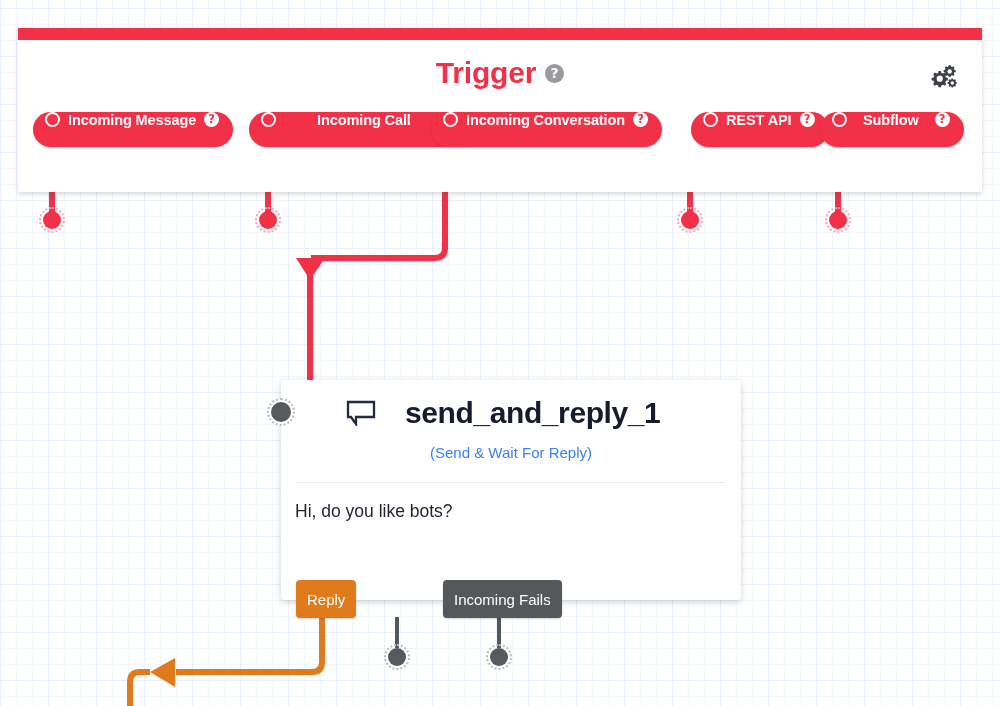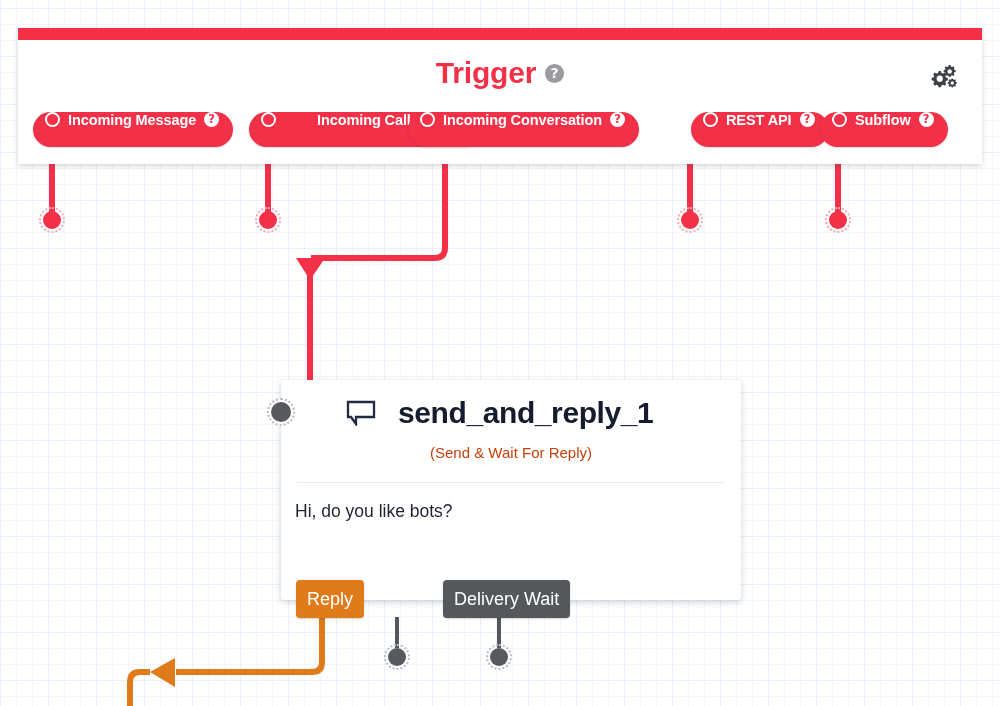--- a/index.html
+++ b/index.html
@@ -20,21 +20,21 @@
 
   
   #canvas { position: absolute; inset: 0; }
 
   
   .wires { position: absolute; inset: 0; pointer-events: none; }
 
   
   .trigger-panel {
     position: absolute;
-    left: 18px; top: 28px; width: 964px; height: 136px;
+    left: 18px; top: 28px; width: 964px; height: 164px;
     background: #ffffff;
     border-top: 12px solid #f23047;
     box-shadow: 0 2px 5px rgba(60,72,88,.22);
   }
   .trigger-title-row {
     position: absolute; left: 0; right: 0; top: 16px;
     display: flex; align-items: center; justify-content: center; gap: 9px;
   }
   .trigger-title {
     color: #f23047;
@@ -105,47 +105,47 @@
     width: 28px; height: 28px; border-radius: 50%;
     border: 2px dotted #b9bcc0;
     display: flex; align-items: center; justify-content: center;
     background: #ffffff; cursor: pointer;
   }
   .node-dot::after {
     content: ""; width: 20px; height: 20px; border-radius: 50%;
     background: #57595c;
   }
   .node-head {
-    display: flex; align-items: center; gap: 22px;
+    display: flex; align-items: center; gap: 29px;
     padding: 16px 16px 0 65px;
   }
   .bubble-icon { width: 30px; height: 26px; flex: none; color: #212b42; }
   .node-title {
     font-size: 30px; font-weight: 700; color: #151c2e;
     letter-spacing: -0.4px; white-space: nowrap;
   }
   .node-subtitle {
-    text-align: center; color: #c2410c;
+    text-align: center; color: #3b82f6;
     font-size: 15px; margin-top: 14px;
   }
   .node-divider {
     height: 1px; background: #e9ecef; margin: 21px 16px 0 16px;
   }
   .node-message {
     padding: 17px 12px 0 14px;
     font-size: 17.5px; color: #1f2430; line-height: 1.3;
   }
 
   
   .outcome {
     position: absolute; height: 38px;
     display: flex; align-items: center; justify-content: center;
     padding: 0 11px;
     border-radius: 4px;
-    color: #ffffff; font-size: 18px;
+    color: #ffffff; font-size: 15px;
     white-space: nowrap; cursor: pointer;
     box-shadow: 0 1px 2px rgba(0,0,0,.18);
   }
   .outcome.reply { background: #e07b1c; }
   .outcome.dark  { background: #55585b; }
 </style>
 </head>
 <body>
 
 <div id="canvas">
@@ -200,33 +200,33 @@
     <span class="pill-label">Incoming Message</span>
     <span class="pill-help">?</span>
   </div>
 
   <div class="pill" style="left:249px;gap:41px;">
     <span class="pill-ring"></span>
     <span class="pill-label">Incoming Call</span>
     <span class="pill-help">?</span>
   </div>
 
-  <div class="pill" style="left:408px;">
+  <div class="pill" style="left:431px;">
     <span class="pill-ring"></span>
     <span class="pill-label">Incoming Conversation</span>
     <span class="pill-help">?</span>
   </div>
 
   <div class="pill" style="left:691px;">
     <span class="pill-ring"></span>
     <span class="pill-label">REST API</span>
     <span class="pill-help">?</span>
   </div>
 
-  <div class="pill" style="left:820px;">
+  <div class="pill" style="left:820px;gap:16px;">
     <span class="pill-ring"></span>
     <span class="pill-label">Subflow</span>
     <span class="pill-help">?</span>
   </div>
 
   <div class="endpoint" style="left:39px;  top:207px;"></div>
   <div class="endpoint" style="left:255px; top:207px;"></div>
   <div class="endpoint" style="left:677px; top:207px;"></div>
   <div class="endpoint" style="left:825px; top:207px;"></div>
 
@@ -248,19 +248,19 @@
 
     <div class="node-message">Hi, do you like bots?</div>
   </div>
 
   <div class="outcome reply" style="left:296px; top:580px;">
     <span>Reply</span>
   </div>
 
 
   <div class="outcome dark" style="left:443px; top:580px;">
-    <span>Delivery Wait</span>
+    <span>Incoming Fails</span>
   </div>
 
   <div class="endpoint gray" style="left:384px; top:644px;"></div>
   <div class="endpoint gray" style="left:486px; top:644px;"></div>
 
 </div>
 
 </body></html>

